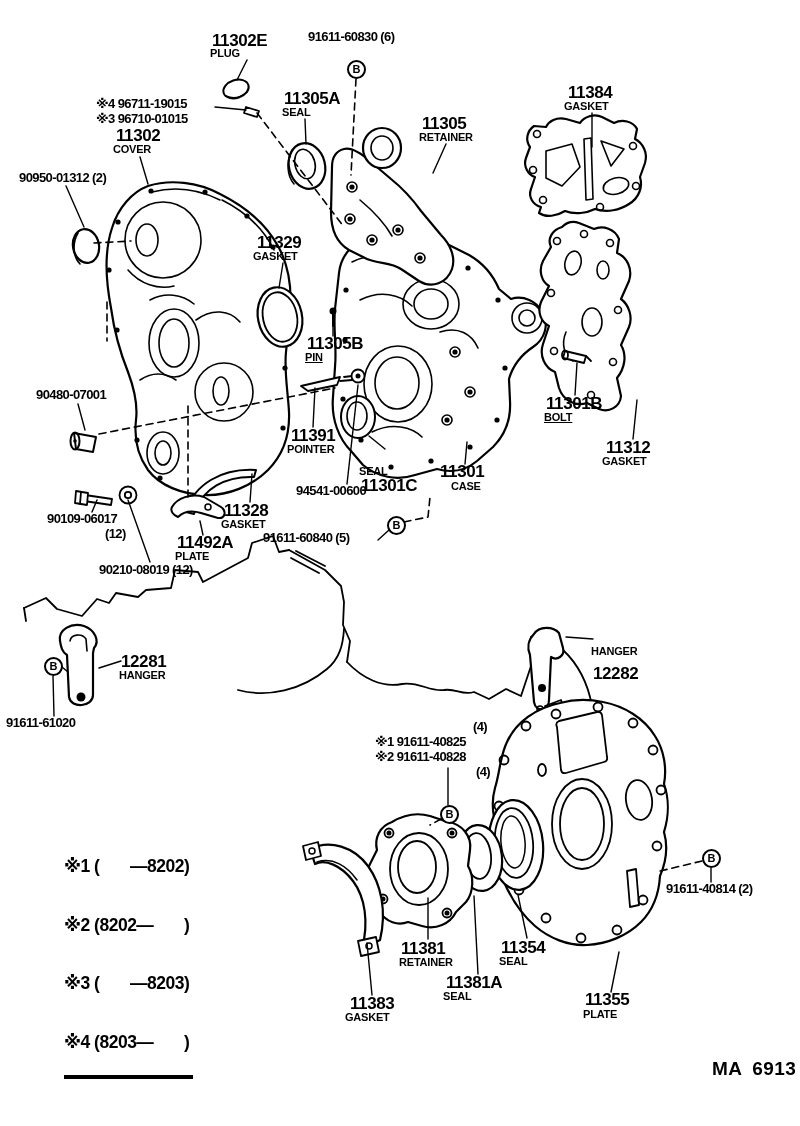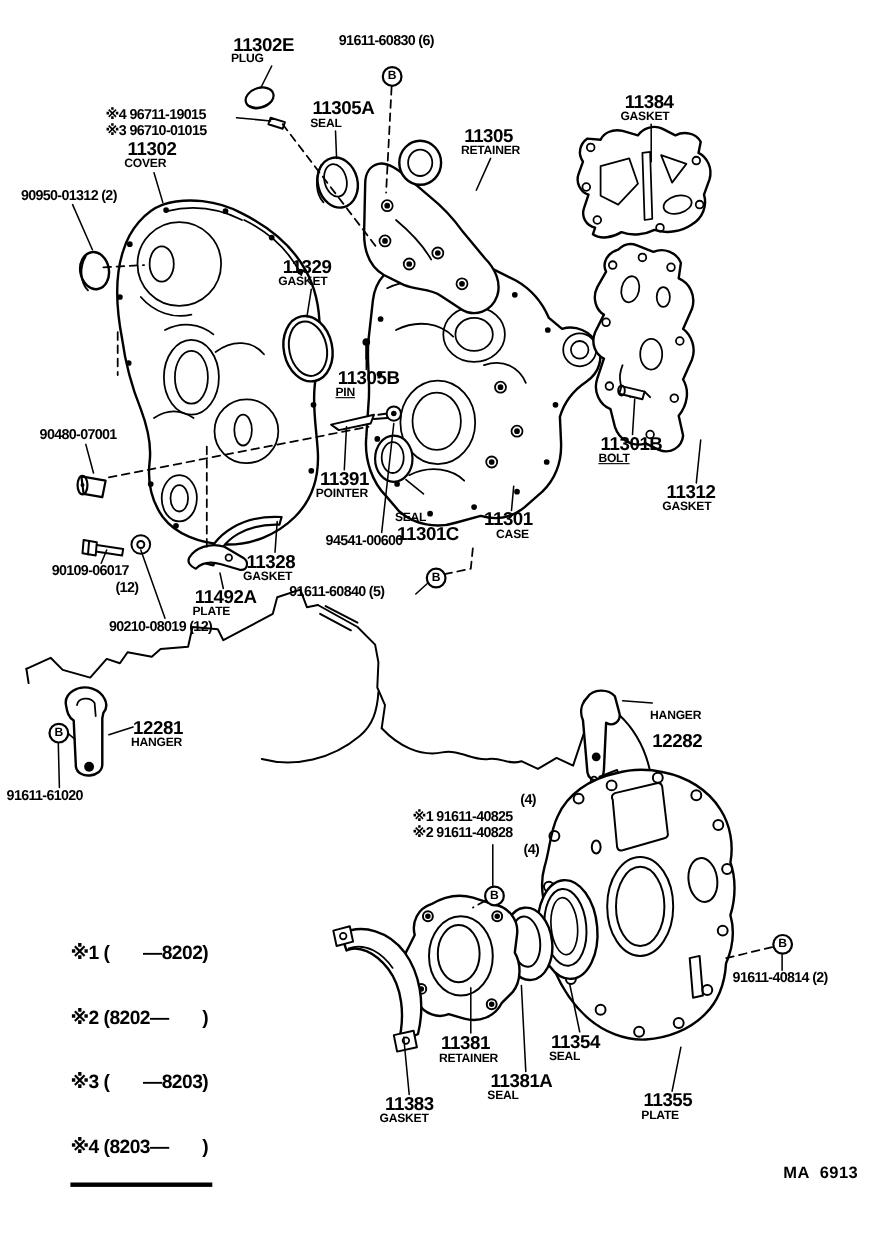--- a/index.html
+++ b/index.html
@@ -7,21 +7,21 @@
     width:800px;height:1126px;position:relative;background:#ffffff;
     font-family:"Liberation Sans","DejaVu Sans",sans-serif;color:#000;
     overflow:hidden;
   }
   #diagram{position:absolute;left:0;top:0;width:800px;height:926px;}
   svg{position:absolute;left:0;top:0;}
   .lbl{position:absolute;font-weight:bold;color:#000;white-space:pre;line-height:1;}
   .lg{font-size:17px;letter-spacing:-0.4px;}
   .md{font-size:13px;letter-spacing:-0.6px;}
   .sm{font-size:11px;letter-spacing:-0.2px;}
-  .ftr{font-size:15px;letter-spacing:0.4px;word-spacing:5px;}
+  .ftr{font-size:19px;letter-spacing:0.4px;word-spacing:5px;}
   .bmark{
     position:absolute;width:15px;height:15px;border:2px solid #000;border-radius:50%;
     font-size:11px;font-weight:bold;display:flex;align-items:center;justify-content:center;
     line-height:1;background:#fff;
   }
   #legend{
     position:absolute;left:64px;top:818px;font-weight:bold;font-size:17.5px;
     line-height:19.5px;letter-spacing:-0.5px;white-space:pre;
     border-bottom:4px solid #000;padding-bottom:3px;padding-right:4px;
   }

